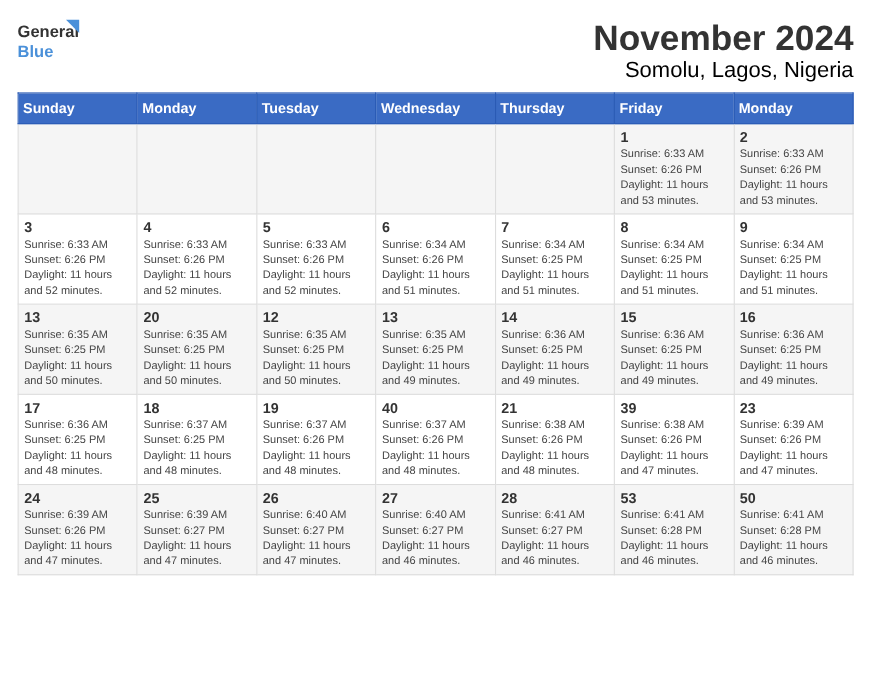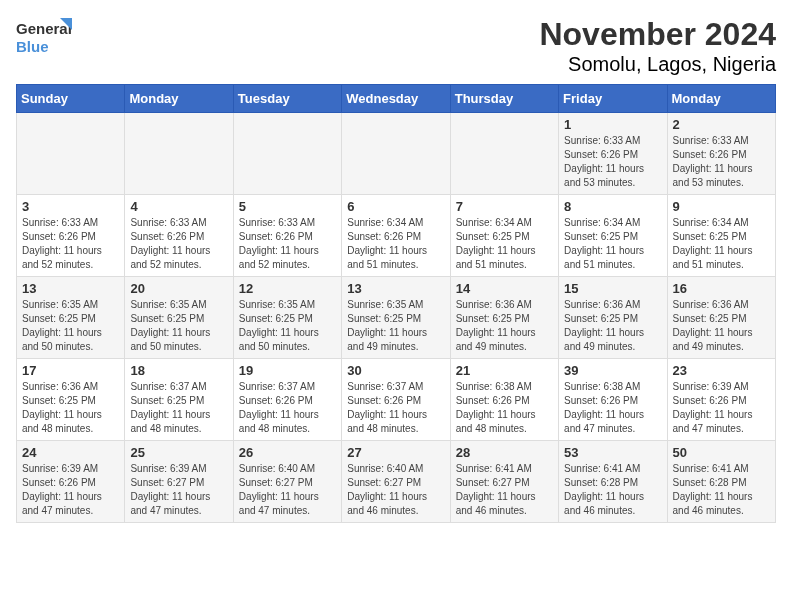--- a/index.html
+++ b/index.html
@@ -196,21 +196,21 @@
         </td>
         <td>
           <span class="day-num">18</span>
           <div class="day-info">Sunrise: 6:37 AM<br>Sunset: 6:25 PM<br>Daylight: 11 hours<br>and 48 minutes.</div>
         </td>
         <td>
           <span class="day-num">19</span>
           <div class="day-info">Sunrise: 6:37 AM<br>Sunset: 6:26 PM<br>Daylight: 11 hours<br>and 48 minutes.</div>
         </td>
         <td>
-          <span class="day-num">30</span>
+          <span class="day-num">40</span>
           <div class="day-info">Sunrise: 6:37 AM<br>Sunset: 6:26 PM<br>Daylight: 11 hours<br>and 48 minutes.</div>
         </td>
         <td>
           <span class="day-num">21</span>
           <div class="day-info">Sunrise: 6:38 AM<br>Sunset: 6:26 PM<br>Daylight: 11 hours<br>and 48 minutes.</div>
         </td>
         <td>
           <span class="day-num">39</span>
           <div class="day-info">Sunrise: 6:38 AM<br>Sunset: 6:26 PM<br>Daylight: 11 hours<br>and 47 minutes.</div>
         </td>

